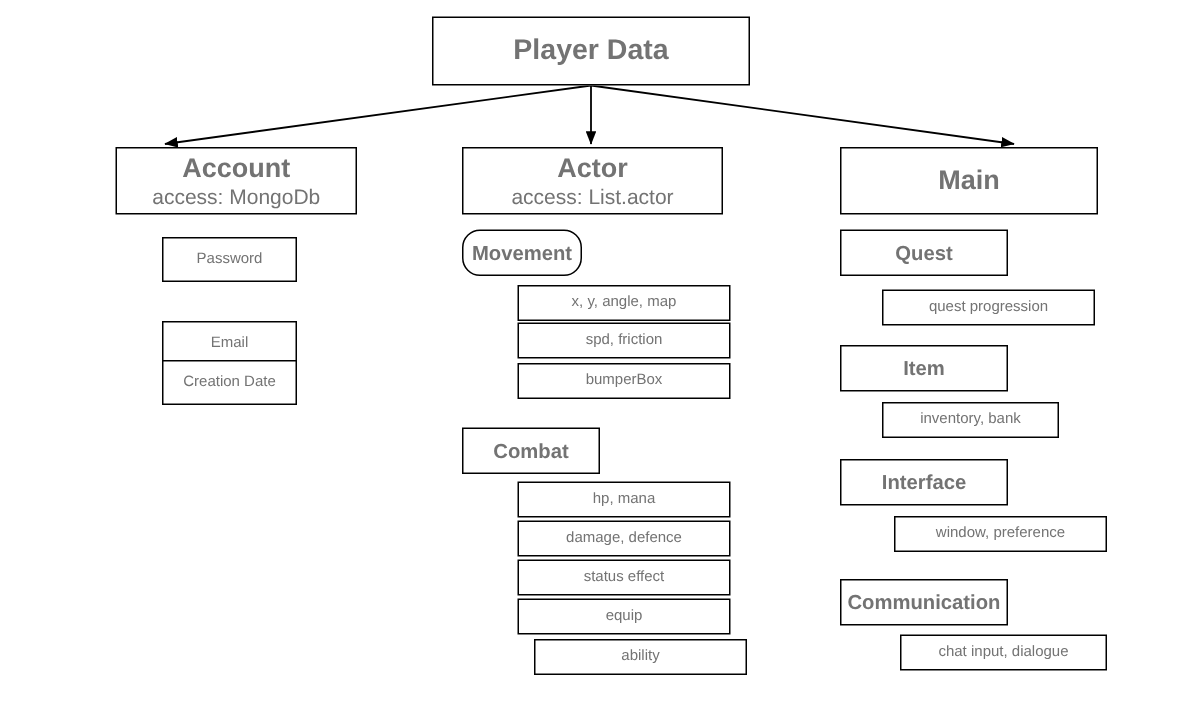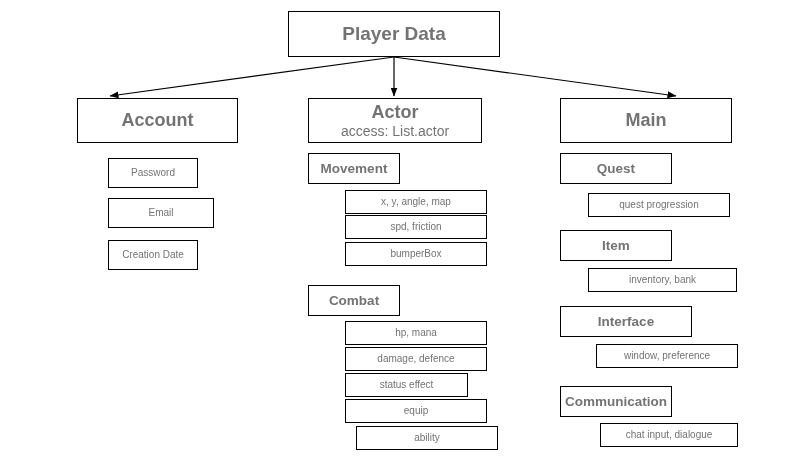--- a/index.html
+++ b/index.html
@@ -79,80 +79,81 @@
         <line x1="394" y1="57" x2="394" y2="96" stroke="#000000" stroke-width="1.2" marker-end="url(#arrowhead)"></line>
         <line x1="394" y1="57" x2="676" y2="96" stroke="#000000" stroke-width="1.2" marker-end="url(#arrowhead)"></line>
       </g>
   </svg>
   <div id="boxes-layer">
       <div class="box title-box" style="left: 288px; top: 11px; width: 212px; height: 46px;">
         <span>Player Data</span>
       </div>
       <div class="box root-box" style="left: 77px; top: 98px; width: 161px; height: 45px;">
         <span class="root-name">Account</span>
+        <span class="root-access">access: MongoDb</span>
       </div>
       <div class="box leaf-box" style="left: 108px; top: 158px; width: 90px; height: 30px;">
         <span>Password</span>
       </div>
-      <div class="box leaf-box" style="left: 108px; top: 198px; width: 106px; height: 30px;">
+      <div class="box leaf-box" style="left: 108px; top: 214px; width: 90px; height: 30px;">
         <span>Email</span>
       </div>
       <div class="box leaf-box" style="left: 108px; top: 240px; width: 90px; height: 30px;">
         <span>Creation Date</span>
       </div>
       <div class="box root-box" style="left: 308px; top: 98px; width: 174px; height: 45px;">
         <span class="root-name">Actor</span>
         <span class="root-access">access: List.actor</span>
       </div>
-      <div class="box group-box" style="left: 308px; top: 153px; width: 92px; height: 31px;">
+      <div class="box group-box" style="left: 308px; top: 153px; width: 80px; height: 31px; border-radius: 12px;">
         <span>Movement</span>
       </div>
       <div class="box leaf-box" style="left: 345px; top: 190px; width: 142px; height: 24px;">
         <span>x, y, angle, map</span>
       </div>
       <div class="box leaf-box" style="left: 345px; top: 215px; width: 142px; height: 24px;">
         <span>spd, friction</span>
       </div>
       <div class="box leaf-box" style="left: 345px; top: 242px; width: 142px; height: 24px;">
         <span>bumperBox</span>
       </div>
       <div class="box group-box" style="left: 308px; top: 285px; width: 92px; height: 31px;">
         <span>Combat</span>
       </div>
       <div class="box leaf-box" style="left: 345px; top: 321px; width: 142px; height: 24px;">
         <span>hp, mana</span>
       </div>
       <div class="box leaf-box" style="left: 345px; top: 347px; width: 142px; height: 24px;">
         <span>damage, defence</span>
       </div>
-      <div class="box leaf-box" style="left: 345px; top: 373px; width: 123px; height: 24px;">
+      <div class="box leaf-box" style="left: 345px; top: 373px; width: 142px; height: 24px;">
         <span>status effect</span>
       </div>
       <div class="box leaf-box" style="left: 345px; top: 399px; width: 142px; height: 24px;">
         <span>equip</span>
       </div>
       <div class="box leaf-box" style="left: 345px; top: 426px; width: 142px; height: 24px; margin-left: 11px;">
         <span>ability</span>
       </div>
       <div class="box root-box" style="left: 560px; top: 98px; width: 172px; height: 45px;">
         <span class="root-name">Main</span>
       </div>
       <div class="box group-box" style="left: 560px; top: 153px; width: 112px; height: 31px;">
         <span>Quest</span>
       </div>
       <div class="box leaf-box" style="left: 588px; top: 193px; width: 142px; height: 24px;">
         <span>quest progression</span>
       </div>
       <div class="box group-box" style="left: 560px; top: 230px; width: 112px; height: 31px;">
         <span>Item</span>
       </div>
-      <div class="box leaf-box" style="left: 588px; top: 268px; width: 149px; height: 24px;">
+      <div class="box leaf-box" style="left: 588px; top: 268px; width: 118px; height: 24px;">
         <span>inventory, bank</span>
       </div>
-      <div class="box group-box" style="left: 560px; top: 306px; width: 132px; height: 31px;">
+      <div class="box group-box" style="left: 560px; top: 306px; width: 112px; height: 31px;">
         <span>Interface</span>
       </div>
       <div class="box leaf-box" style="left: 596px; top: 344px; width: 142px; height: 24px; text-align: center;">
         <span>window, preference</span>
       </div>
       <div class="box group-box" style="left: 560px; top: 386px; width: 112px; height: 31px;">
         <span>Communication</span>
       </div>
       <div class="box leaf-box" style="left: 600px; top: 423px; width: 138px; height: 24px;">
         <span>chat input, dialogue</span>

